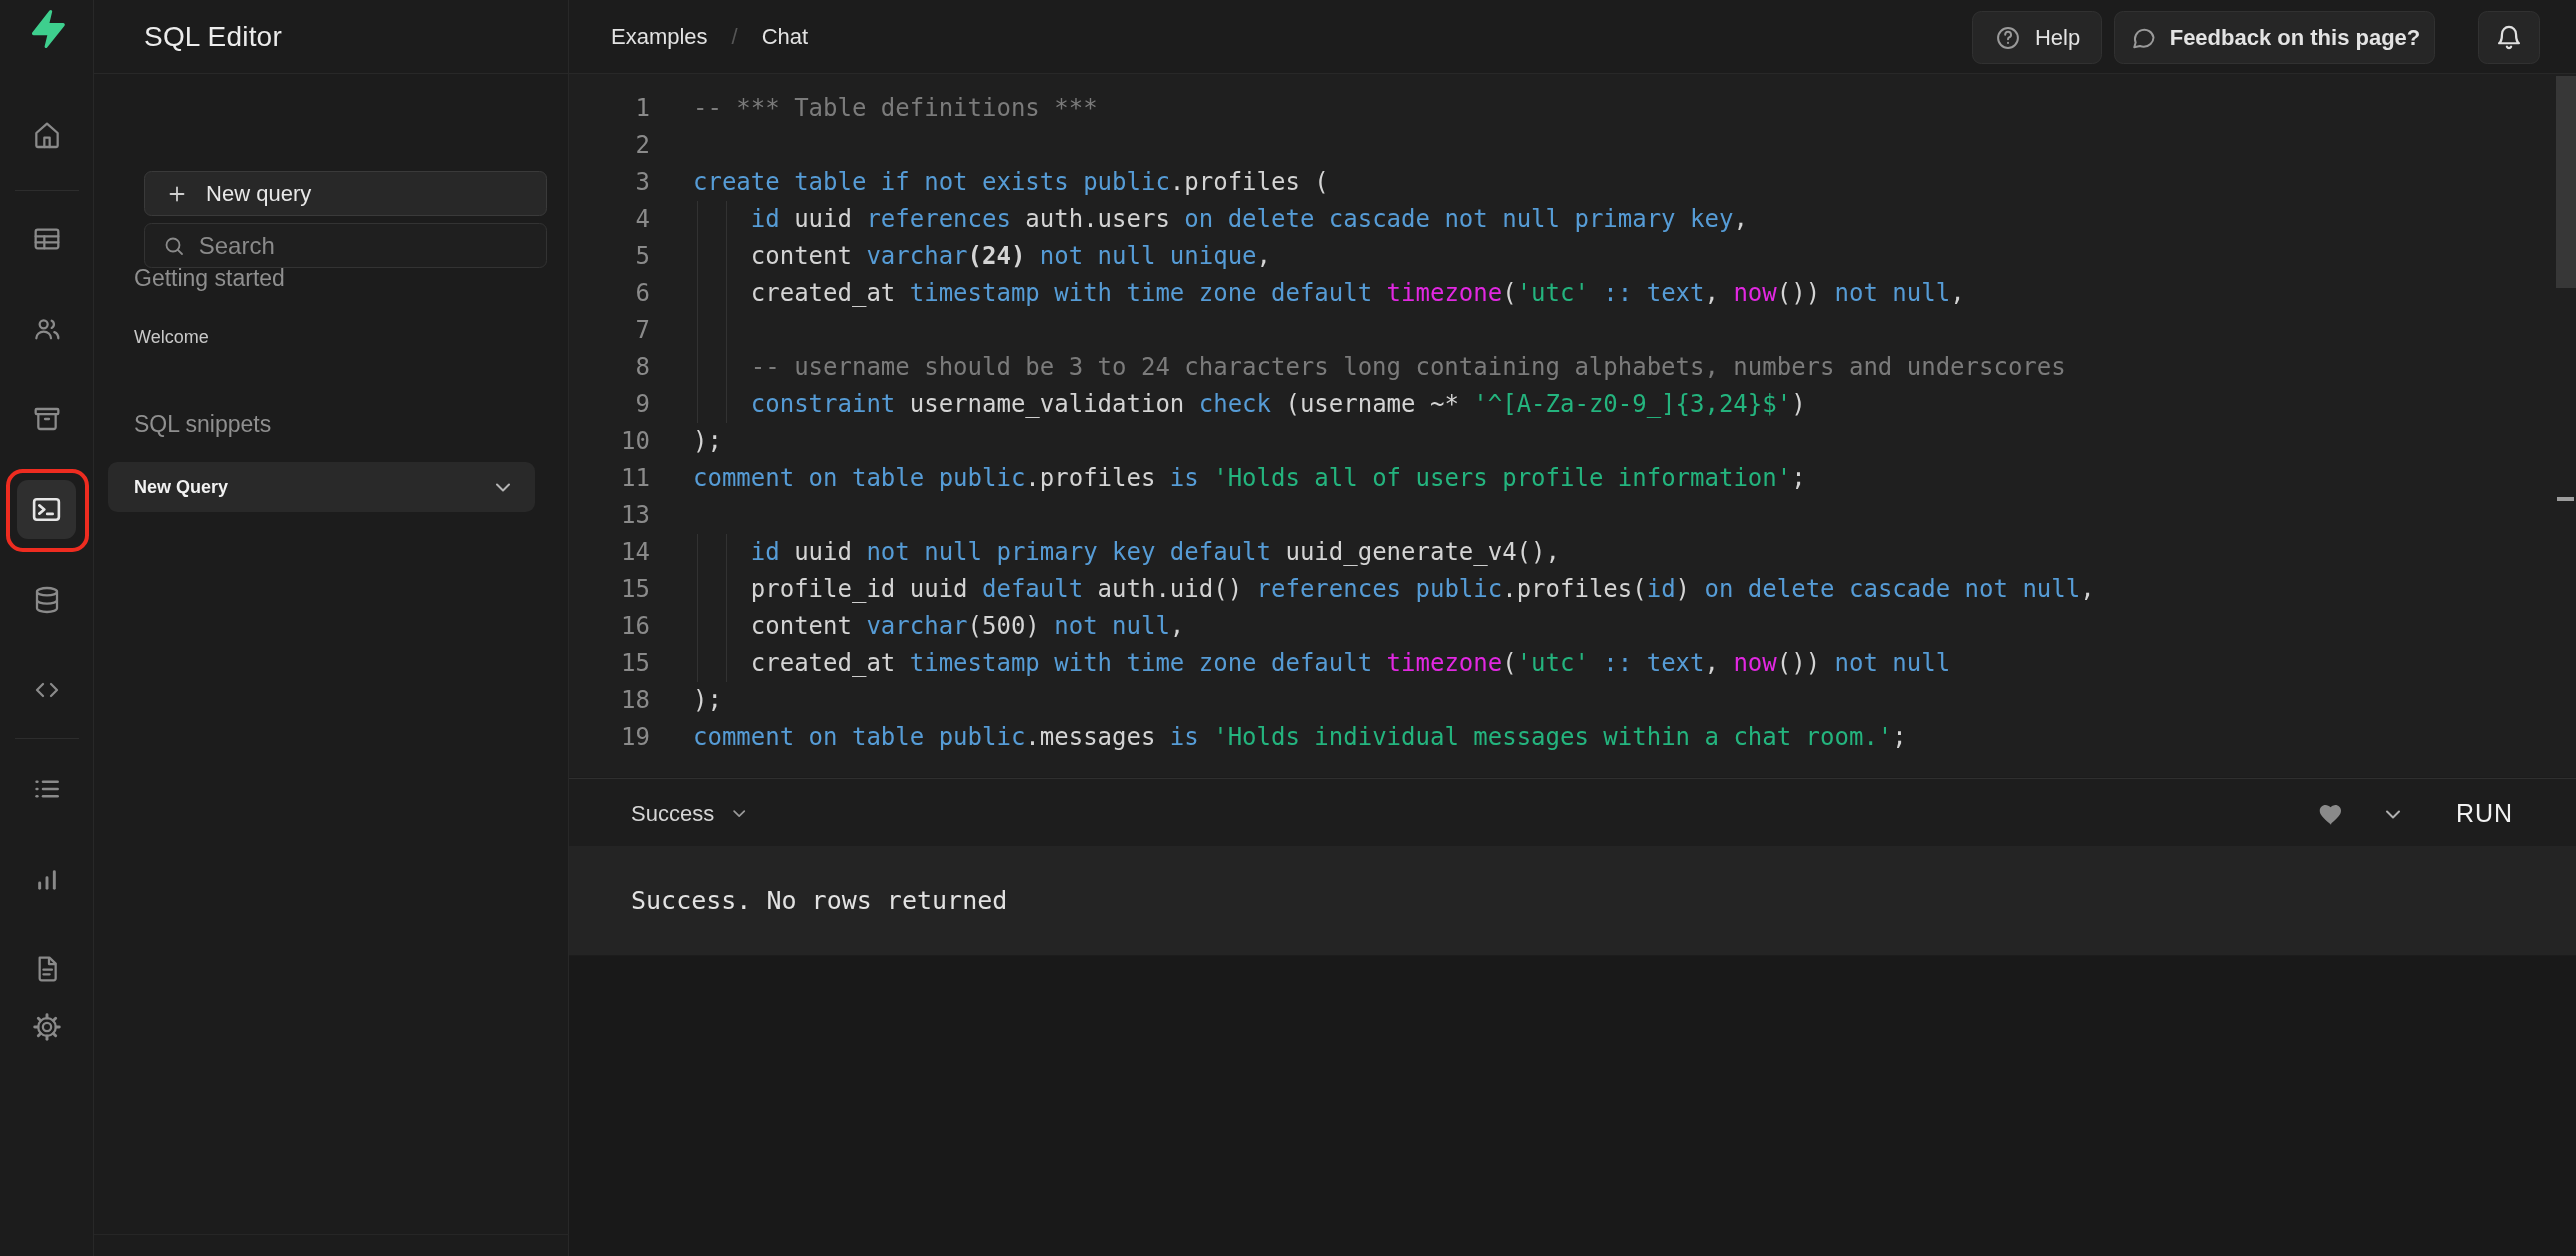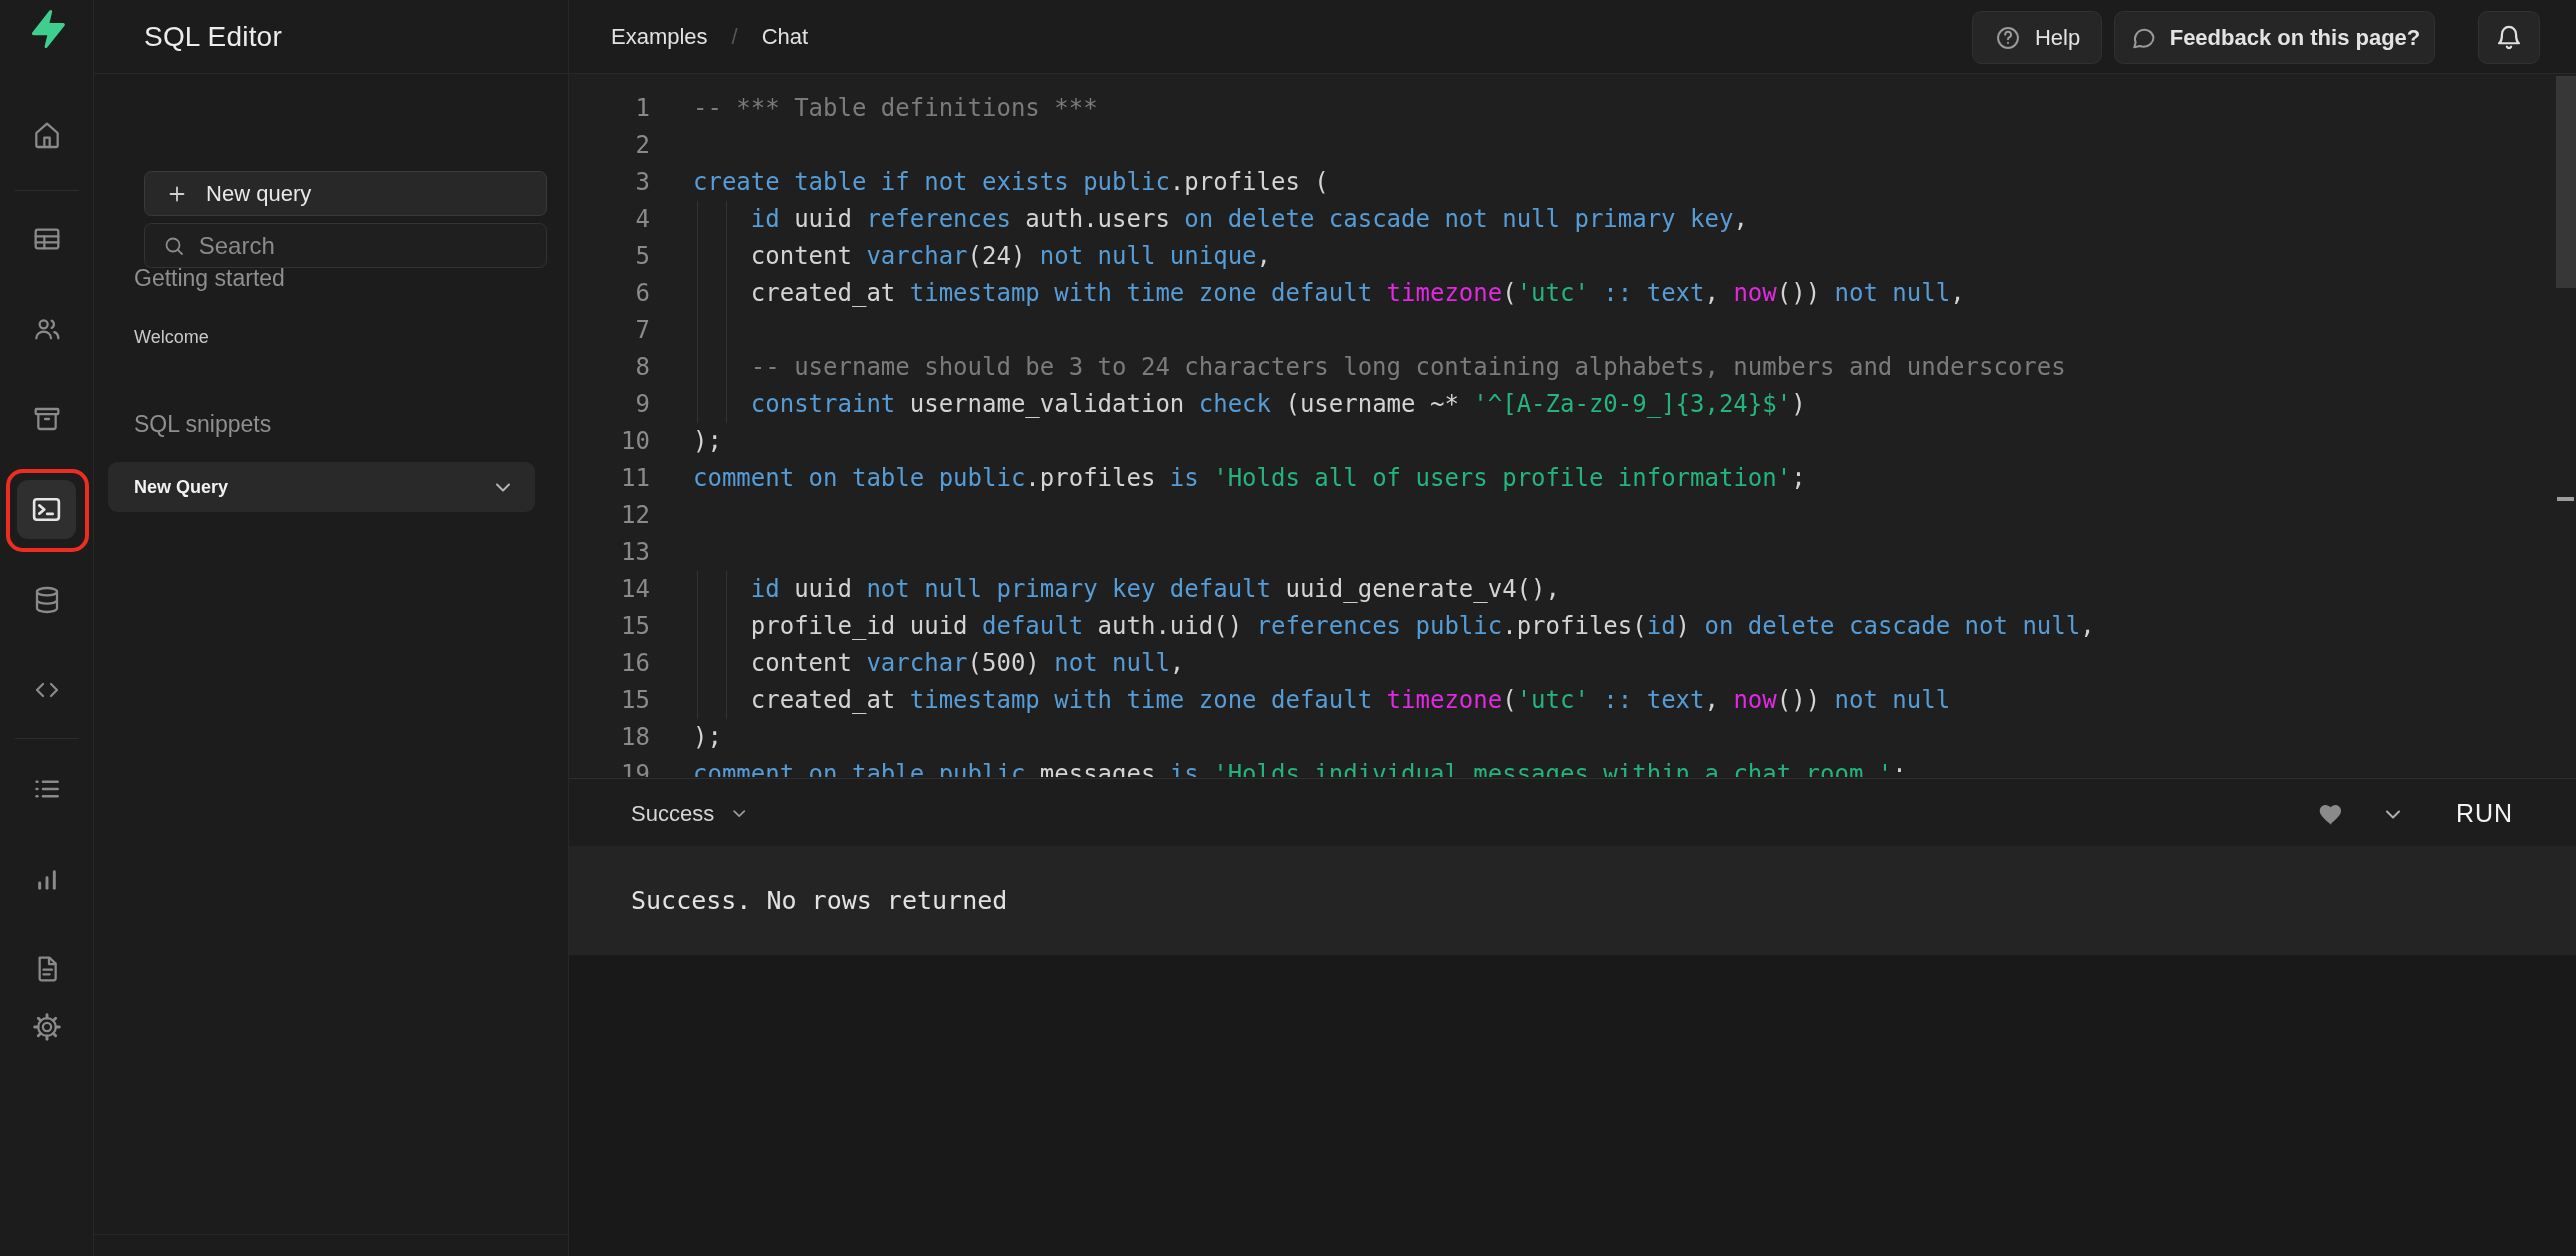--- a/index.html
+++ b/index.html
@@ -260,21 +260,21 @@
         <div class="code-line">
           <span class="ln">3</span>
           <span class="lc"><span style="color: rgb(86, 156, 214);">create table if not exists public</span><span style="color: rgb(212, 212, 212);">.profiles (</span></span>
         </div>
         <div class="code-line">
           <span class="ln">4</span>
           <span class="lc"><i class="guide" style="left: 47px;"></i><i class="guide" style="left: 76px;"></i><span style="color: rgb(212, 212, 212);">    </span><span style="color: rgb(86, 156, 214);">id</span><span style="color: rgb(212, 212, 212);"> uuid </span><span style="color: rgb(86, 156, 214);">references</span><span style="color: rgb(212, 212, 212);"> auth.users </span><span style="color: rgb(86, 156, 214);">on delete cascade not null primary key</span><span style="color: rgb(212, 212, 212);">,</span></span>
         </div>
         <div class="code-line">
           <span class="ln">5</span>
-          <span class="lc"><i class="guide" style="left: 47px;"></i><i class="guide" style="left: 76px;"></i><span style="color: rgb(212, 212, 212);">    content </span><span style="color: rgb(86, 156, 214);">varchar</span><span style="color: rgb(212, 212, 212);">(24) </span><span style="color: rgb(86, 156, 214);">not null unique</span><span style="color: rgb(212, 212, 212);">,</span></span>
+          <span class="lc"><i class="guide" style="left: 47px;"></i><i class="guide" style="left: 76px;"></i><span style="color: rgb(212, 212, 212);">    content </span><span style="color: rgb(86, 156, 214);">varchar</span><span style="color: rgb(212, 212, 212); font-weight: bold;">(24) </span><span style="color: rgb(86, 156, 214);">not null unique</span><span style="color: rgb(212, 212, 212);">,</span></span>
         </div>
         <div class="code-line">
           <span class="ln">6</span>
           <span class="lc"><i class="guide" style="left: 47px;"></i><i class="guide" style="left: 76px;"></i><span style="color: rgb(212, 212, 212);">    created_at </span><span style="color: rgb(86, 156, 214);">timestamp with time zone default</span><span style="color: rgb(212, 212, 212);"> </span><span style="color: rgb(226, 40, 226);">timezone</span><span style="color: rgb(212, 212, 212);">(</span><span style="color: rgb(36, 180, 126);">'utc'</span><span style="color: rgb(212, 212, 212);"> </span><span style="color: rgb(86, 156, 214);">:: text</span><span style="color: rgb(212, 212, 212);">, </span><span style="color: rgb(226, 40, 226);">now</span><span style="color: rgb(212, 212, 212);">()) </span><span style="color: rgb(86, 156, 214);">not null</span><span style="color: rgb(212, 212, 212);">,</span></span>
         </div>
         <div class="code-line">
           <span class="ln">7</span>
           <span class="lc"><i class="guide" style="left: 47px;"></i><i class="guide" style="left: 76px;"></i></span>
         </div>
         <div class="code-line">
@@ -285,24 +285,20 @@
           <span class="ln">9</span>
           <span class="lc"><i class="guide" style="left: 47px;"></i><i class="guide" style="left: 76px;"></i><span style="color: rgb(212, 212, 212);">    </span><span style="color: rgb(86, 156, 214);">constraint</span><span style="color: rgb(212, 212, 212);"> username_validation </span><span style="color: rgb(86, 156, 214);">check</span><span style="color: rgb(212, 212, 212);"> (username ~* </span><span style="color: rgb(36, 180, 126);">'^[A-Za-z0-9_]{3,24}$'</span><span style="color: rgb(212, 212, 212);">)</span></span>
         </div>
         <div class="code-line">
           <span class="ln">10</span>
           <span class="lc"><span style="color: rgb(212, 212, 212);">);</span></span>
         </div>
         <div class="code-line">
           <span class="ln">11</span>
           <span class="lc"><span style="color: rgb(86, 156, 214);">comment on table public</span><span style="color: rgb(212, 212, 212);">.profiles </span><span style="color: rgb(86, 156, 214);">is</span><span style="color: rgb(212, 212, 212);"> </span><span style="color: rgb(36, 180, 126);">'Holds all of users profile information'</span><span style="color: rgb(212, 212, 212);">;</span></span>
-        </div>
-        <div class="code-line">
-          <span class="ln">12</span>
-          <span class="lc"></span>
         </div>
         <div class="code-line">
           <span class="ln">13</span>
         </div>
         <div class="code-line">
           <span class="ln">14</span>
           <span class="lc"><i class="guide" style="left: 47px;"></i><i class="guide" style="left: 76px;"></i><span style="color: rgb(212, 212, 212);">    </span><span style="color: rgb(86, 156, 214);">id</span><span style="color: rgb(212, 212, 212);"> uuid </span><span style="color: rgb(86, 156, 214);">not null primary key default</span><span style="color: rgb(212, 212, 212);"> uuid_generate_v4(),</span></span>
         </div>
         <div class="code-line">
           <span class="ln">15</span>

